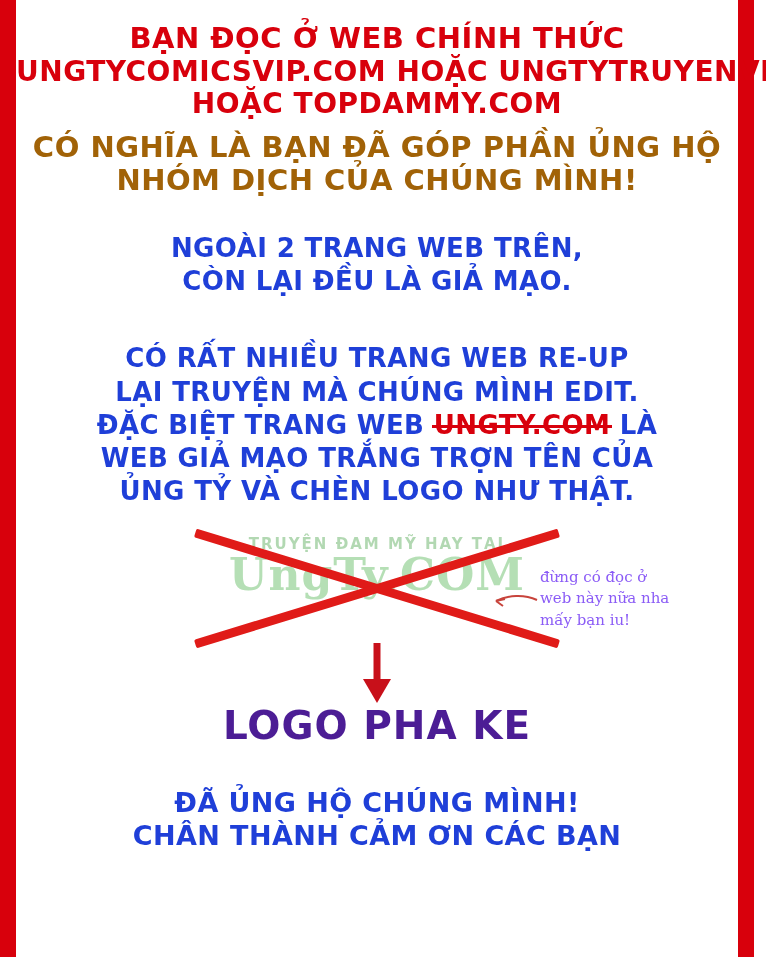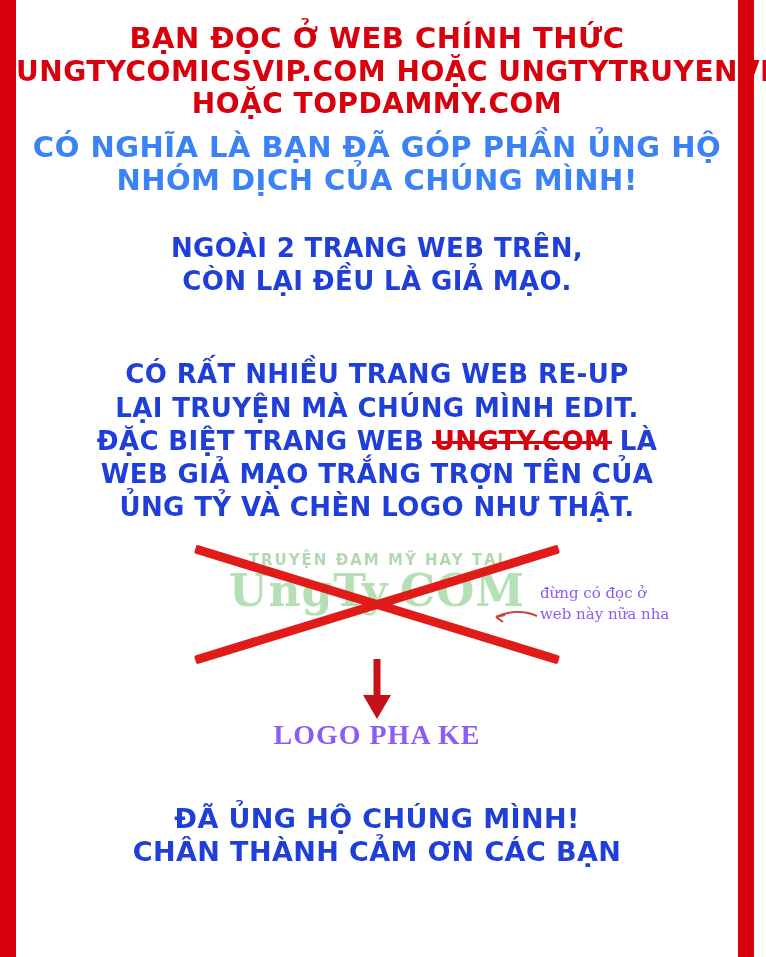--- a/index.html
+++ b/index.html
@@ -59,39 +59,39 @@
   }
   .hdr .l1 { font-size: 29px; }
   .hdr .l2 { font-size: 28px; }
   .hdr .l3 { font-size: 28px; }
 
   
   .blue {
     margin-top: 10px;
   }
   .blue .line {
-    color: #3b82f6;
+    color: #a16207;
     font-weight: bold;
     font-size: 29px;
     letter-spacing: 0.5px;
   }
 
   
   .para {
     margin-top: 34px;
     text-align: center;
   }
   .para .line {
     color: #1f3fd8;
     font-weight: bold;
     font-size: 26px;
     letter-spacing: 0.4px;
     line-height: 1.28;
   }
-  .para2 { margin-top: 60px; }
+  .para2 { margin-top: 44px; }
 
   .strike {
     color: #d8000c;
     position: relative;
     white-space: nowrap;
   }
   .strike::after {
     content: "";
     position: absolute;
     left: -2px;
@@ -179,26 +179,25 @@
     top: 108px;
     width: 40px;
     height: 62px;
   }
 
   .logo-fake-label {
     position: absolute;
     left: 50%;
     transform: translateX(-50%);
     top: 168px;
-    color: #8b5cf6;
-    font-size: 28px;
+    color: #4c1d95;
+    font-size: 39px;
     font-weight: bold;
     letter-spacing: 1px;
     white-space: nowrap;
-    font-family: Liberation Serif, serif;
   }
 
   
   .thanks {
     margin-top: 36px;
   }
   .thanks .line {
     color: #1f3fd8;
     font-weight: bold;
     font-size: 27px;
@@ -255,20 +254,21 @@
       <div class="note-arrow">
         <svg width="44" height="14" viewBox="0 0 44 14">
           <path d="M43 7 C30 1, 14 2, 2 8" stroke="#c8443c" stroke-width="2" fill="none"></path>
           <path d="M2 8 L11 6 M2 8 L9 13" stroke="#c8443c" stroke-width="2" fill="none"></path>
         </svg>
       </div>
 
       <div class="note">
         <div>đừng có đọc ở</div>
         <div>web này nữa nha</div>
+        <div>mấy bạn iu!</div>
       </div>
 
       <div class="down-arrow">
         <svg width="40" height="62" viewBox="0 0 40 62">
           <path d="M20 0 L20 44" stroke="#c8101a" stroke-width="7" fill="none"></path>
           <path d="M20 60 L6 36 L34 36 Z" fill="#c8101a"></path>
         </svg>
       </div>
 
       <div class="logo-fake-label">LOGO PHA KE</div>

